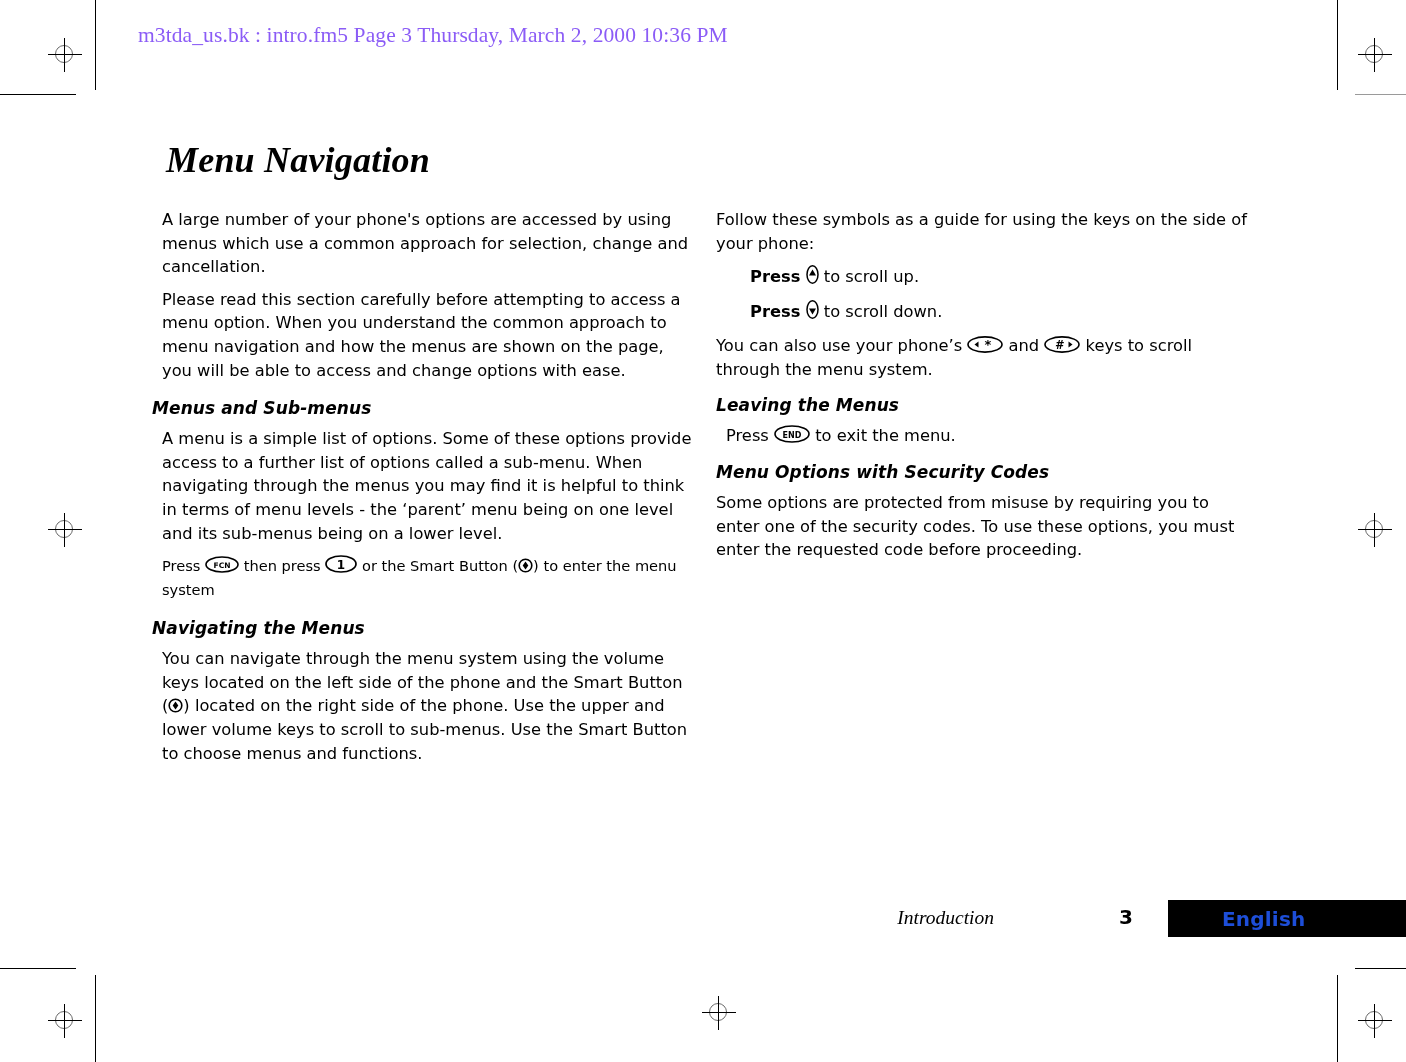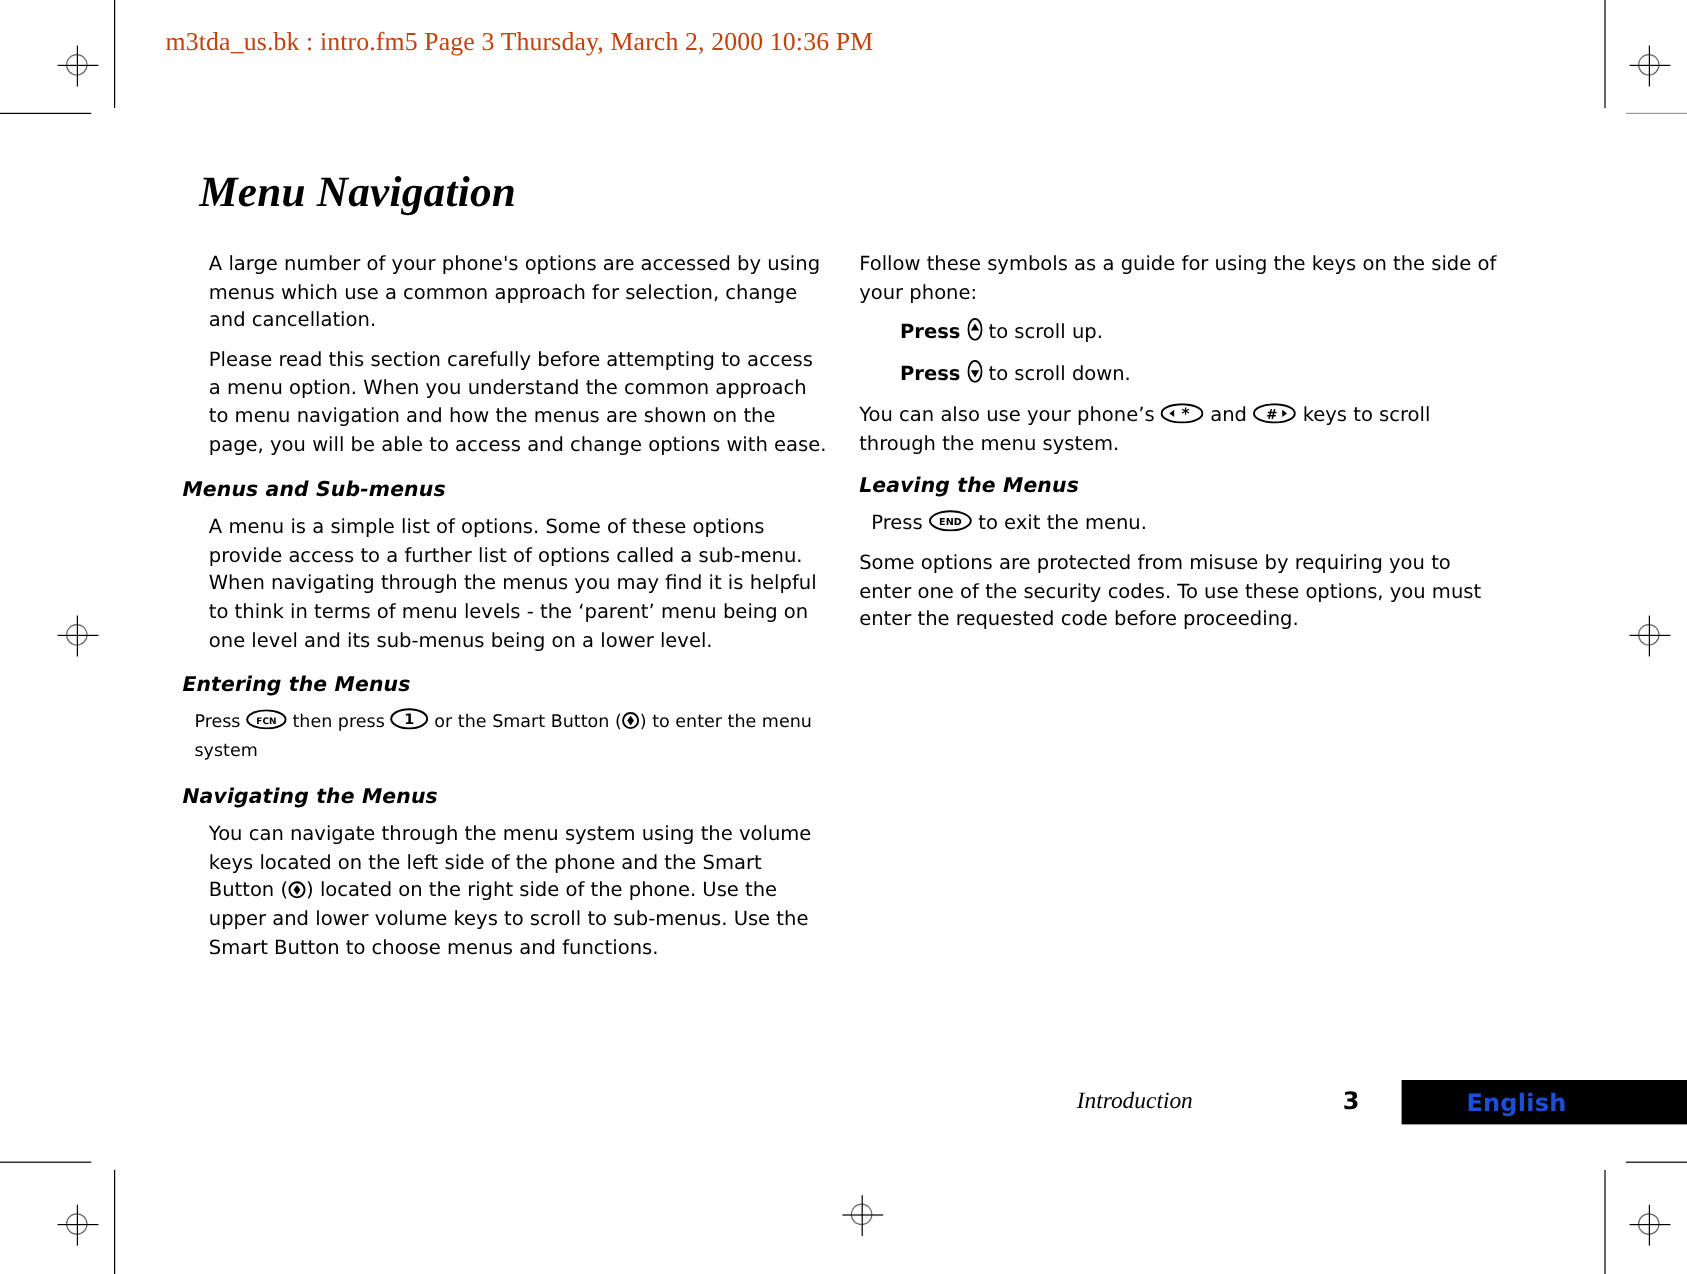--- a/index.html
+++ b/index.html
@@ -57,21 +57,21 @@
 
   
   .doc-header {
     position: absolute;
     left: 138px;
     top: 23px;
     font-family: "Liberation Serif", "DejaVu Serif", serif;
     font-size: 21.5px;
     letter-spacing: 0.1px;
     white-space: nowrap;
-    color: #c2410c;
+    color: #8b5cf6;
   }
 
   
   .page-title {
     position: absolute;
     left: 146px;
     top: 139px;
     font-family: "Liberation Serif", "DejaVu Serif", serif;
     font-style: italic;
     font-weight: bold;
@@ -87,21 +87,21 @@
   }
   .col-left  { left: 152px; }
   .col-right { left: 716px; }
 
   p.body-text {
     margin: 0 0 9px 0;
     font-size: 16.3px;
     line-height: 23.6px;
     text-indent: 0;
   }
-  .col-left p.body-text { margin-left: 22px; }
+  .col-left p.body-text { margin-left: 10px; }
 
   h2.section {
     margin: 13px 0 6px 0;
     font-size: 17px;
     font-style: italic;
     font-weight: bold;
     letter-spacing: 0.1px;
     line-height: 26px;
   }
   h2.section.tight { margin-top: 11px; }
@@ -222,21 +222,20 @@
 <div class="page-title">Menu Navigation</div>
 
 <div class="col col-left">
 
   <p class="body-text">A large number of your phone's options are accessed by using menus which use a common approach for selection, change and cancellation.</p>
   <p class="body-text">Please read this section carefully before attempting to access a menu option. When you understand the common approach to menu navigation and how the menus are shown on the page, you will be able to access and change options with ease.</p>
 
   <h2 class="section">Menus and Sub-menus</h2>
   <p class="body-text">A menu is a simple list of options. Some of these options provide access to a further list of options called a sub-menu. When navigating through the menus you may find it is helpful to think in terms of menu levels - the ‘parent’ menu being on one level and its sub-menus being on a lower level.</p>
 
-  <h2 class="section">Entering the Menus</h2>
   <p class="small-note">
     <span>Press</span>
     <span class="key">
       <svg width="34" height="17" viewBox="0 0 34 17" aria-hidden="true">
         <ellipse cx="17" cy="8.5" rx="16" ry="7.5" fill="none" stroke="#000" stroke-width="1.6"></ellipse>
         <text x="17" y="12" font-family="DejaVu Sans, sans-serif" font-size="7.5" font-weight="bold" text-anchor="middle" fill="#000">FCN</text>
       </svg>
     </span>
     <span>then press</span>
     <span class="key">
@@ -313,20 +312,21 @@
     <span>Press</span>
     <span class="key">
       <svg width="36" height="18" viewBox="0 0 36 18" aria-hidden="true">
         <ellipse cx="18" cy="9" rx="17" ry="8" fill="none" stroke="#000" stroke-width="1.6"></ellipse>
         <text x="18" y="12.5" font-family="DejaVu Sans, sans-serif" font-size="8" font-weight="bold" text-anchor="middle" fill="#000">END</text>
       </svg>
     </span>
     <span>to exit the menu.</span>
   </p>
 
+  <h2 class="section tight">Menu Options with Security Codes</h2>
   <p class="body-text">Some options are protected from misuse by requiring you to enter one of the security codes. To use these options, you must enter the requested code before proceeding.</p>
 
 </div>
 
 <div class="footer">
   <div class="footer-chapter">Introduction</div>
   <div class="footer-pagenum">3</div>
   <div class="footer-lang-bar"></div>
   <div class="footer-lang-text">English</div>
 </div>

